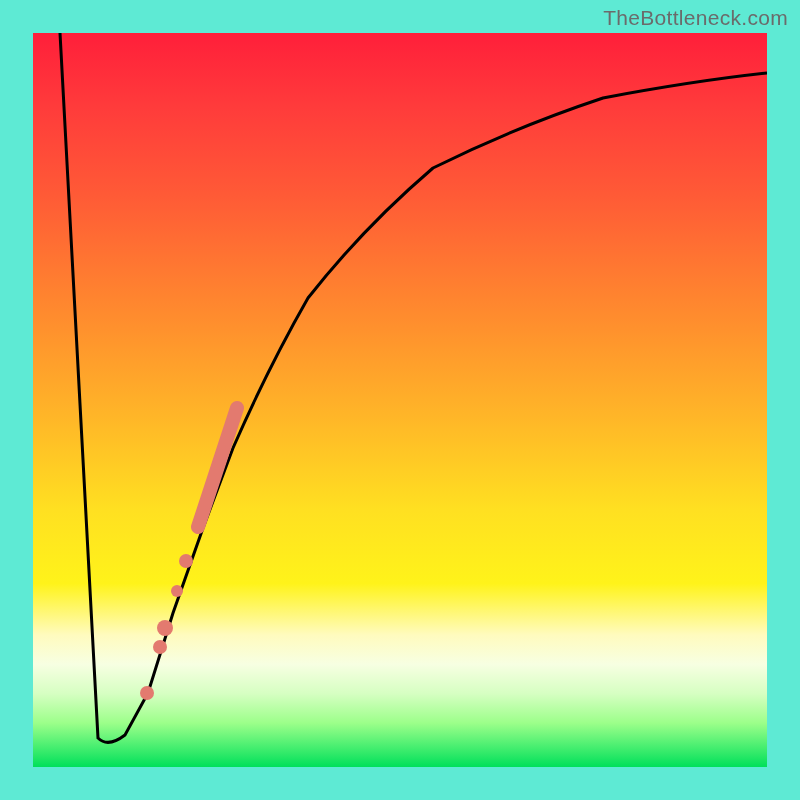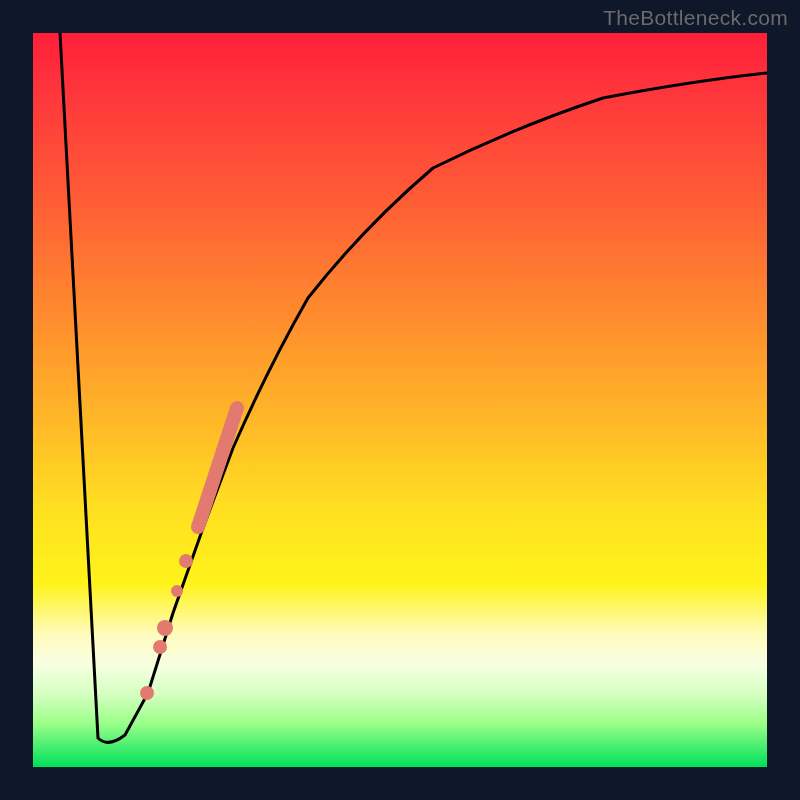--- a/index.html
+++ b/index.html
@@ -10,21 +10,21 @@
     overflow: hidden;
     background: #000;
     font-family: Arial, Helvetica, sans-serif;
   }
   .frame {
     position: absolute;
     top: 0;
     left: 0;
     width: 800px;
     height: 800px;
-    background: #0f172a;
+    background: #5eead4;
   }
   .plot {
     position: absolute;
     top: 33px;
     left: 33px;
     width: 734px;
     height: 734px;
     background: linear-gradient(to bottom,
       #ff1f3a 0%,
       #ff3b3b 10%,

